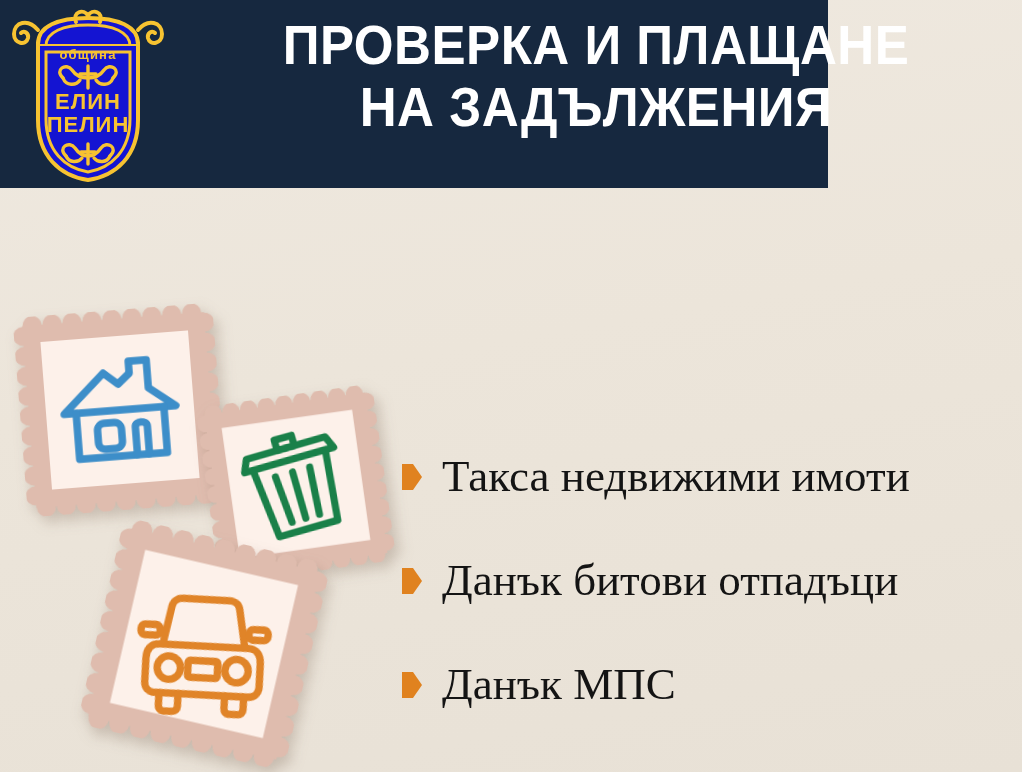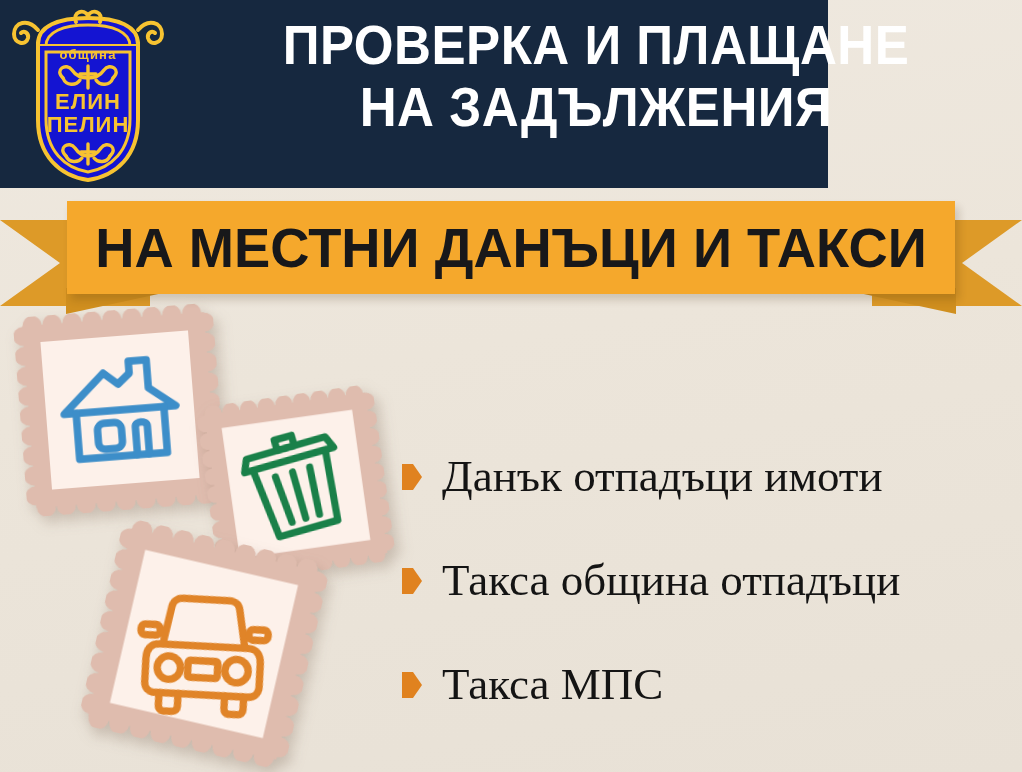--- a/index.html
+++ b/index.html
@@ -227,29 +227,20 @@
       <g fill="none" stroke="#f7c331" stroke-width="3.4" stroke-linecap="round">
         <path d="M58 148 C49 140 61 132 67 140 C71 146 75 148 80 148 C85 148 89 146 93 140 C99 132 111 140 102 148"></path>
         <path d="M80 136 L80 156"></path>
         <path d="M73 144 L87 144"></path>
         <path d="M58 148 C61 155 70 155 74 150"></path>
         <path d="M102 148 C99 155 90 155 86 150"></path>
       </g>
     </svg>
   </div>
 
-  <div class="ribbon">
-    <div class="ribbon-tail left"></div>
-    <div class="ribbon-tail right"></div>
-    <div class="ribbon-fold-left"></div>
-    <div class="ribbon-fold-right"></div>
-    <div class="ribbon-band">
-      <div class="ribbon-text">НА МЕСТНИ ДАНЪЦИ И ТАКСИ</div>
-    </div>
-  </div>
 
   <div class="stamp" id="stamp-house">
     <svg class="stamp-border" viewBox="0 0 200 200">
       <defs>
         <mask id="mask-scallop-1">
           <rect x="0" y="0" width="200" height="200" fill="black"></rect>
           <rect x="9" y="9" width="182" height="182" fill="white"></rect>
           <g fill="white">
             <circle cx="19" cy="9" r="9.6"></circle>
               <circle cx="39" cy="9" r="9.6"></circle>
@@ -439,28 +430,28 @@
         <path d="M60 148 L60 160 C60 163 62 165 65 165 L73 165 C76 165 78 163 78 160 L78 148"></path>
         <path d="M122 148 L122 160 C122 163 124 165 127 165 L135 165 C138 165 140 163 140 160 L140 148"></path>
       </g>
     </svg>
   </div>
 
   <div class="list">
 
     <div class="list-item">
       <span class="bullet"></span>
-      <span class="list-label">Данък отпадъци имоти</span>
+      <span class="list-label">Такса недвижими имоти</span>
     </div>
 
     <div class="list-item">
       <span class="bullet"></span>
-      <span class="list-label">Такса община отпадъци</span>
+      <span class="list-label">Данък битови отпадъци</span>
     </div>
 
     <div class="list-item">
       <span class="bullet"></span>
-      <span class="list-label">Такса МПС</span>
+      <span class="list-label">Данък МПС</span>
     </div>
 
   </div>
 
 </div>
 
 </body></html>

